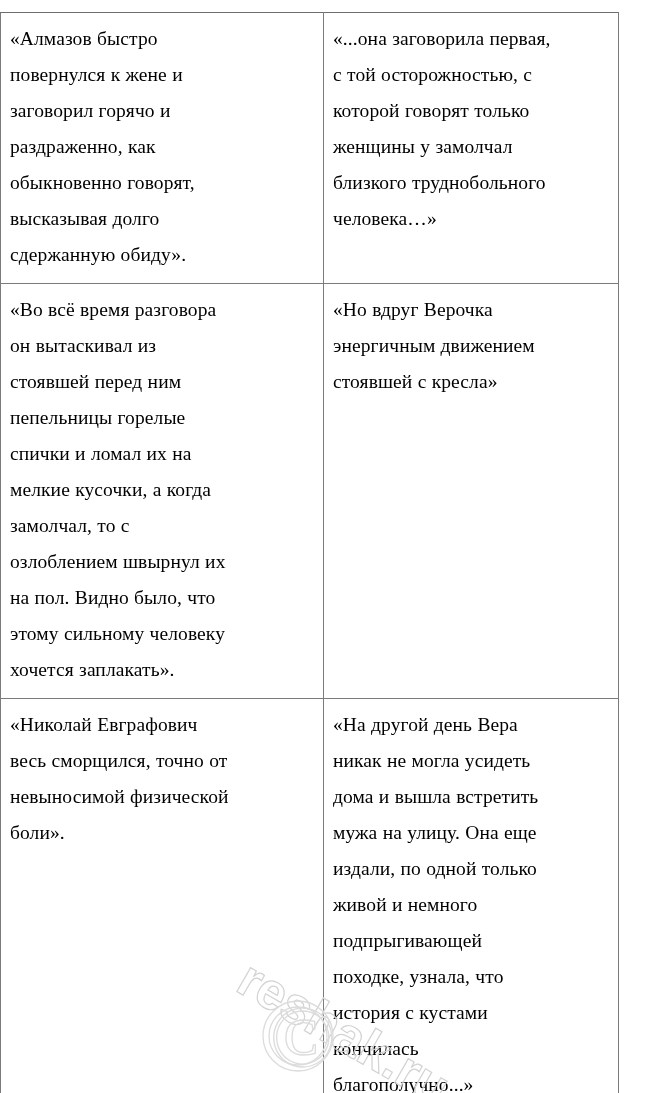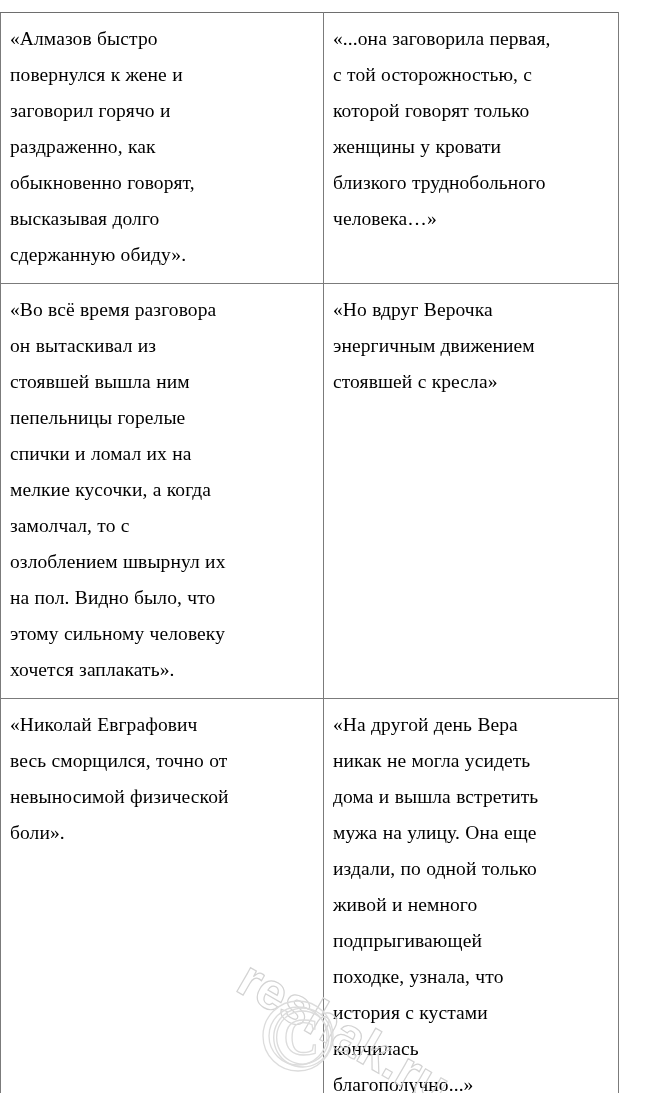--- a/index.html
+++ b/index.html
@@ -107,31 +107,31 @@
 заговорил горячо и
 раздраженно, как
 обыкновенно говорят,
 высказывая долго
 сдержанную обиду».</p>
         </td>
         <td class="col-right">
           <p class="quote-text">«...она заговорила первая,
 с той осторожностью, с
 которой говорят только
-женщины у кровати
+женщины у замолчал
 близкого труднобольного
 человека…»</p>
         </td>
       </tr>
 
       <tr>
         <td class="col-left">
           <p class="quote-text">«Во всё время разговора
 он вытаскивал из
-стоявшей вышла ним
+стоявшей перед ним
 пепельницы горелые
 спички и ломал их на
 мелкие кусочки, а когда
 замолчал, то с
 озлоблением швырнул их
 на пол. Видно было, что
 этому сильному человеку
 хочется заплакать».</p>
         </td>
         <td class="col-right">

